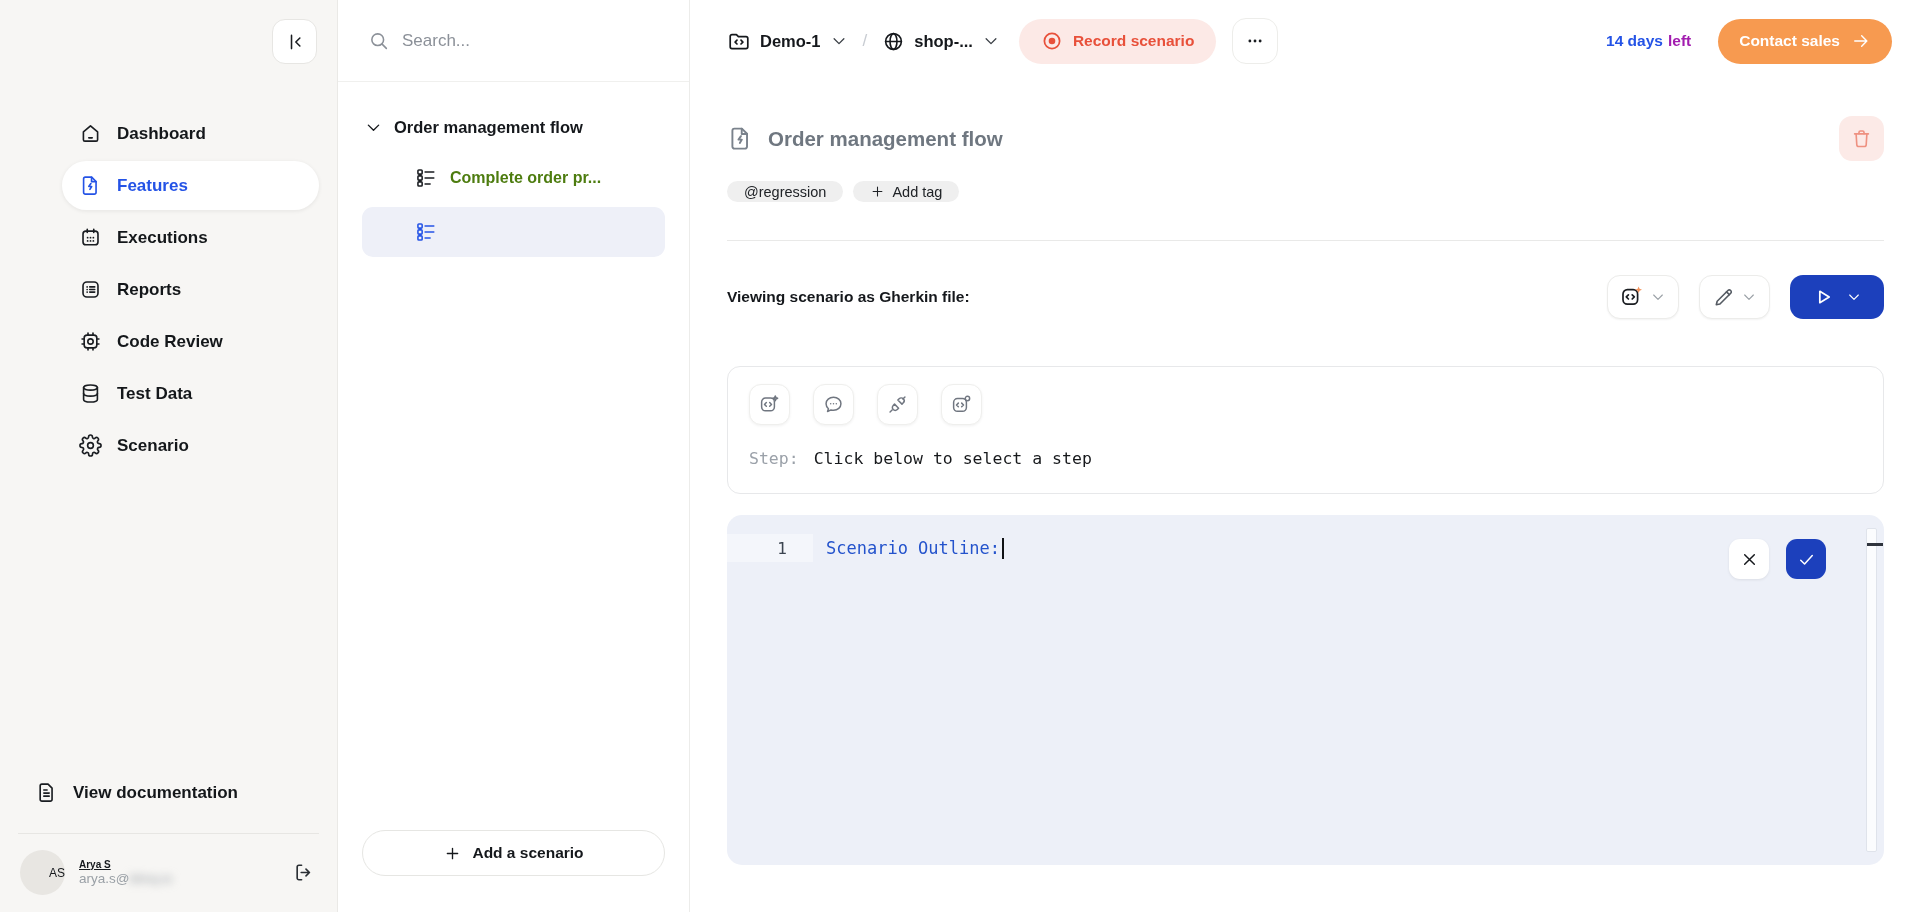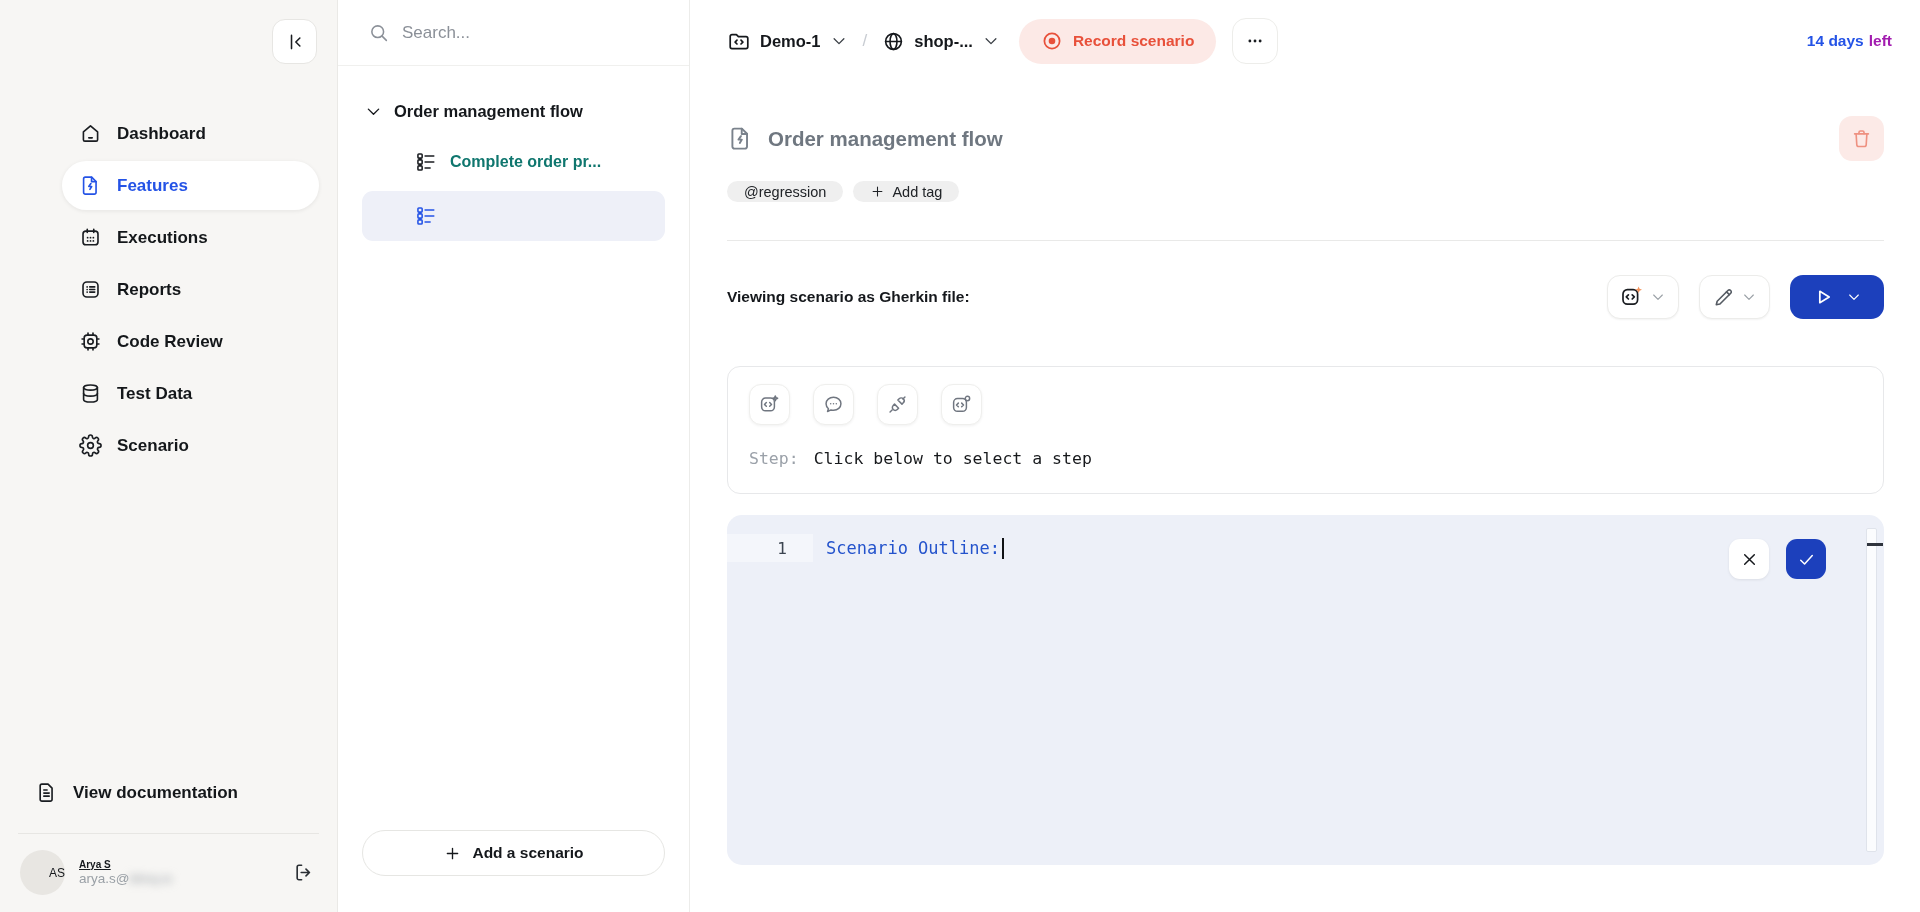--- a/index.html
+++ b/index.html
@@ -30,31 +30,31 @@
   .avatar { width:45px; height:45px; border-radius:50%; background:#E8E6E2; flex-shrink:0;
             display:flex; align-items:center; justify-content:flex-end; font-weight:400; font-size:12px; }
   .user-name { font-size:10px; font-weight:700; line-height:1.25;text-decoration:underline; }
   .user-email { font-size:13.5px; color:#9AA0A6; }
   .blurred { filter:blur(4px); }
   .logout-btn { margin-left:auto; color:#2B2F34; background:none; border:none; cursor:pointer; }
 
   
   .explorer { width:352px; background:#fff; border-right:1px solid #ECECEA;
               display:flex; flex-direction:column; flex-shrink:0; }
-  .search-row { height:66px; flex-shrink:0; border-bottom:1px solid #F0F0EE;
+  .search-row { height:82px; flex-shrink:0; border-bottom:1px solid #F0F0EE;
                 display:flex; align-items:center; gap:12px; padding:0 30px; color:#8B9098; }
   .search-row input { border:none; outline:none; font-size:17px; color:#15181C; width:100%;
                       font-family:"Liberation Sans", sans-serif; background:transparent; }
   .search-row input::placeholder { color:#8B9098; }
   .tree { padding:30px 24px 0; }
   .tree-parent { display:flex; align-items:center; gap:11px; font-size:16.5px; font-weight:600;
                  padding:6px 0 6px 2px; cursor:pointer; }
   .tree-child { display:flex; align-items:center; gap:13px; margin-top:10px;
                 padding:13px 14px 13px 53px; border-radius:11px; font-size:16px; font-weight:600;
-                color:#0f766e; cursor:pointer; min-height:50px; }
+                color:#4d7c0f; cursor:pointer; min-height:50px; }
   .tree-child .icw { color:#1A1D21; }
   .tree-child.selected { background:#EEF0F8; margin-top:4px; }
   .tree-child.selected .icw { color:#2453E6; }
   .ex-spacer { flex:1; }
   .add-scenario { margin:0 24px 36px; height:46px; background:#fff; border:1px solid #E6E6E3;
                   border-radius:23px; display:flex; align-items:center; justify-content:center;
                   gap:10px; font-size:15.5px; font-weight:600; font-family:inherit; cursor:pointer; color:#15181C; }
 
   
   .main { flex:1; display:flex; flex-direction:column; background:#fff; min-width:0; }
@@ -363,20 +363,28 @@
               <circle cx="12" cy="12" r="1.55"></circle>
               <circle cx="17.6" cy="12" r="1.55"></circle>
             </svg>
         </span>
       </button>
 
       <div class="topbar-right">
         <div class="trial">
           <span class="days">14 days</span><span class="left">left</span>
         </div>
+        <button class="sales-btn">
+          <span>Contact sales</span>
+          <span>
+            <svg class="ic" width="20" height="20" viewBox="0 0 24 24" stroke-width="2.2">
+                <path d="M4.5 12h14M12.8 5.8 19 12l-6.2 6.2"></path>
+              </svg>
+          </span>
+        </button>
       </div>
     </div>
 
     <div class="content">
       <div class="title-row">
         <div class="title-left">
           <span>
             <svg class="ic" width="27" height="27" viewBox="0 0 24 24" stroke-width="1.6">
                 <path d="M6.6 3.2h6.6l4.6 4.6v11.4a1.8 1.8 0 0 1-1.8 1.8H6.6a1.8 1.8 0 0 1-1.8-1.8V5a1.8 1.8 0 0 1 1.8-1.8Z"></path>
                 <path d="M13.1 3.4V8h4.6"></path>

